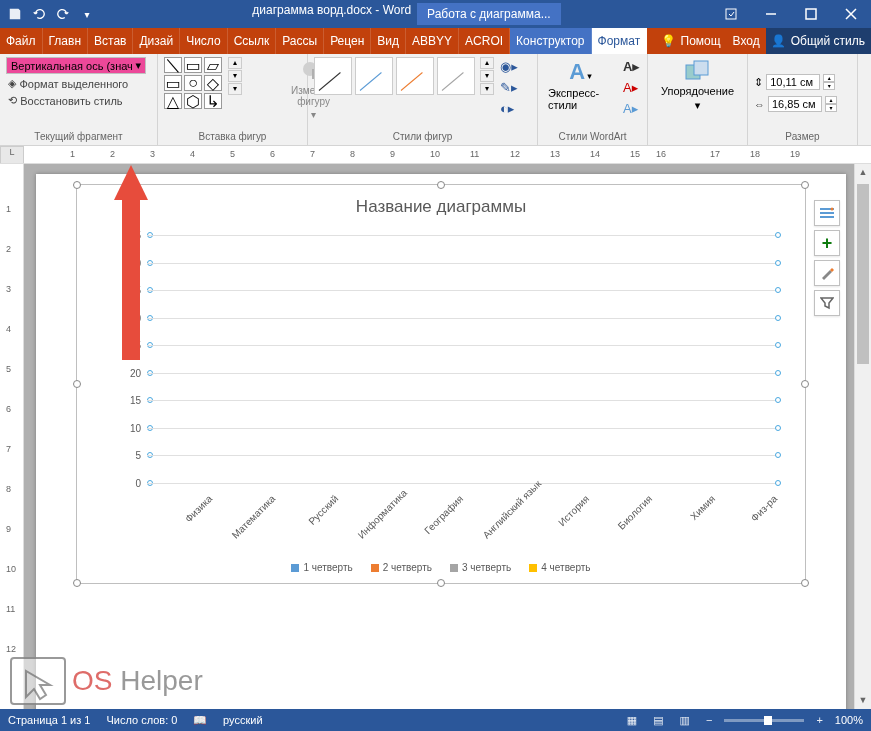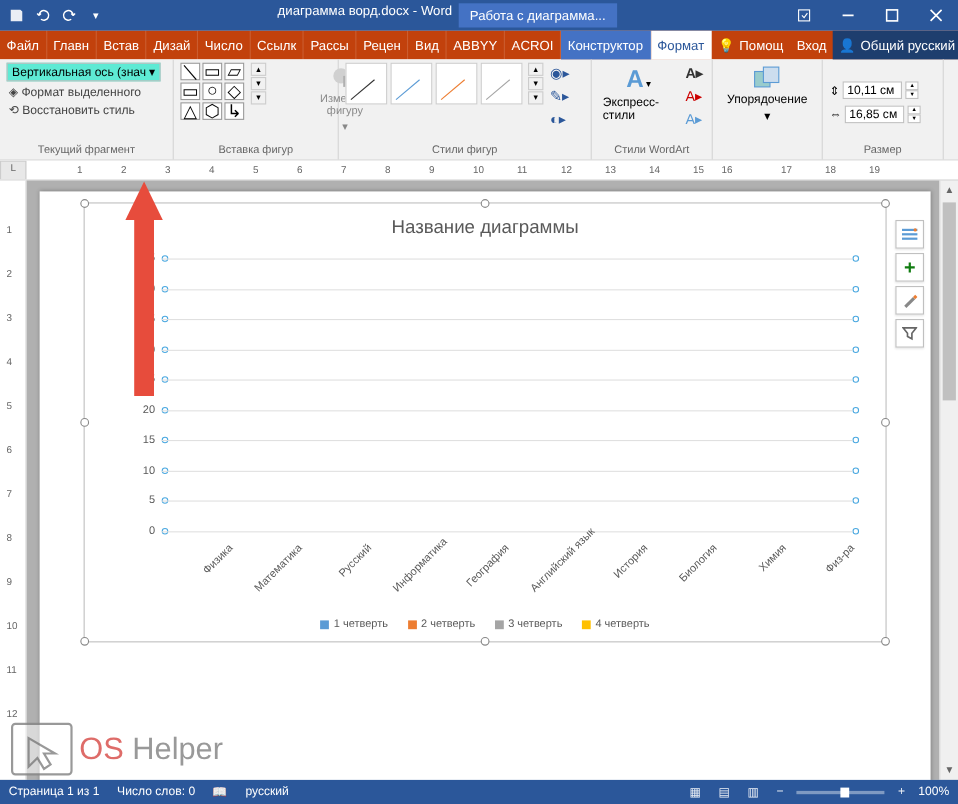--- a/index.html
+++ b/index.html
@@ -23,21 +23,21 @@
 .rtab.ctx.active { background:#fff; color:#2b579a; }
 .rtab-right { margin-left:auto; display:flex; }
 .rtab-right .rtab { border:none; gap:4px; }
 .share { background:#1e3e6e; }
 
 
 .ribbon { height:92px; background:#f1f1f1; border-bottom:1px solid #d4d4d4; display:flex; }
 .rgroup { padding:3px 6px; border-right:1px solid #d4d4d4; display:flex; flex-direction:column; justify-content:space-between; }
 .rgroup-label { font-size:10px; color:#666; text-align:center; padding-top:2px; }
 .rgroup-body { flex:1; display:flex; gap:4px; align-items:flex-start; }
-.dropdown { font-size:11px; border:1px solid #c0c0c0; background:#5eead4; padding:1px 4px; width:140px; display:flex; justify-content:space-between; align-items:center; }
+.dropdown { font-size:11px; border:1px solid #c0c0c0; background:#ec4899; padding:1px 4px; width:140px; display:flex; justify-content:space-between; align-items:center; }
 .small-btn { font-size:11px; color:#444; padding:1px 2px; display:flex; align-items:center; gap:3px; cursor:pointer; }
 .shape-grid { display:grid; grid-template-columns:repeat(3,18px); grid-template-rows:repeat(3,16px); gap:2px; }
 .shape-cell { border:1px solid #999; background:#fff; display:flex; align-items:center; justify-content:center; }
 .big-btn { display:flex; flex-direction:column; align-items:center; font-size:10px; color:#888; padding:2px 4px; text-align:center; gap:2px;margin-left:41px; }
 .style-row { display:flex; gap:3px; align-items:center; }
 .style-box { width:38px; height:38px; border:1px solid #ccc; background:#fff; position:relative; }
 .style-box::after { content:''; position:absolute; left:4px; top:32px; right:4px; border-top:1.5px solid var(--c,#333); transform:rotate(-40deg); transform-origin:left; }
 .nav-arrows { display:flex; flex-direction:column; gap:1px; margin-left:2px; }
 .nav-arrows div { width:14px; height:12px; border:1px solid #ccc; font-size:8px; text-align:center; line-height:10px; cursor:pointer; }
 .wa-btn { display:flex; flex-direction:column; align-items:center; font-size:11px; padding:2px 4px; gap:2px; }
@@ -171,21 +171,21 @@
   <div class="rtab ctx">Конструктор</div>
   <div class="rtab ctx active">Формат</div>
   <div class="rtab-right">
     <div class="rtab">
         <span>💡</span>
         <span>Помощ</span>
       </div>
     <div class="rtab">Вход</div>
     <div class="rtab share">
         <span>👤</span> 
-        <span>Общий русский</span>
+        <span>Общий стиль</span>
       </div>
   </div>
 </div>
 
 <div class="ribbon">
   <div class="rgroup" style="width:158px">
     <div class="rgroup-body" style="flex-direction:column;gap:2px;">
       <div class="dropdown">
           <span>Вертикальная ось (знач</span>
           <span>▾</span>

